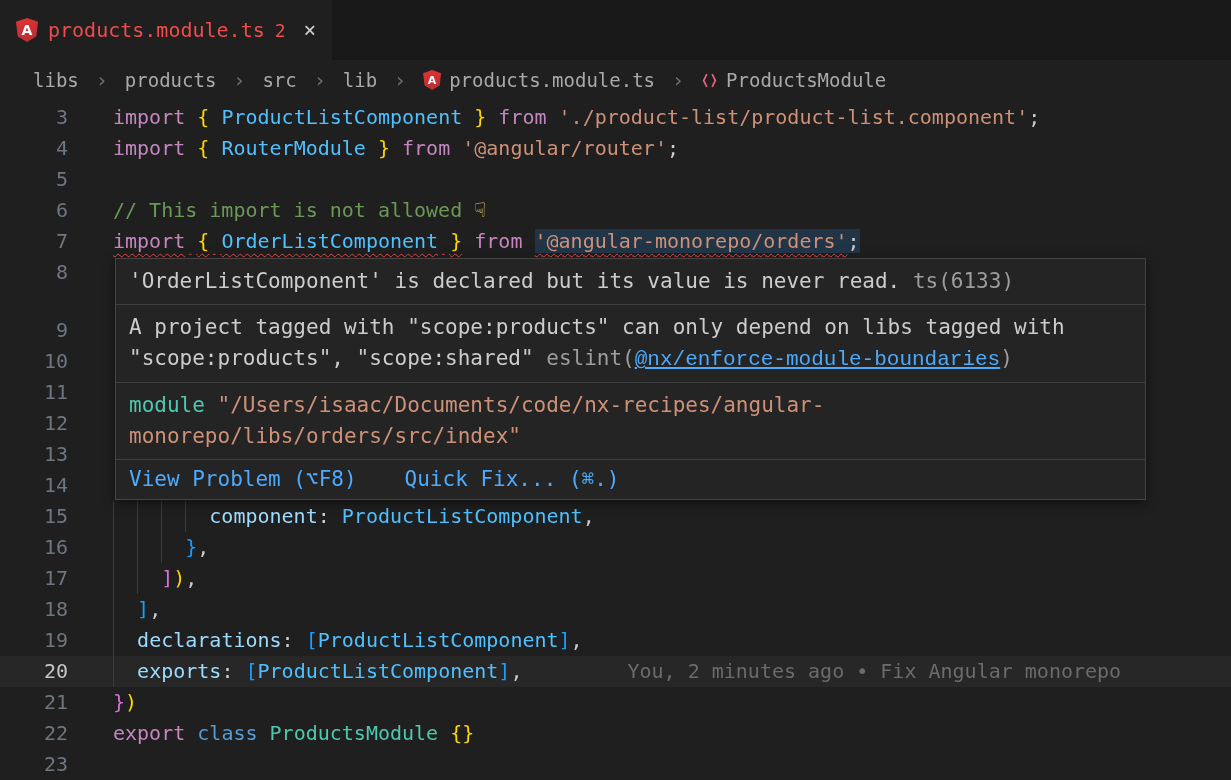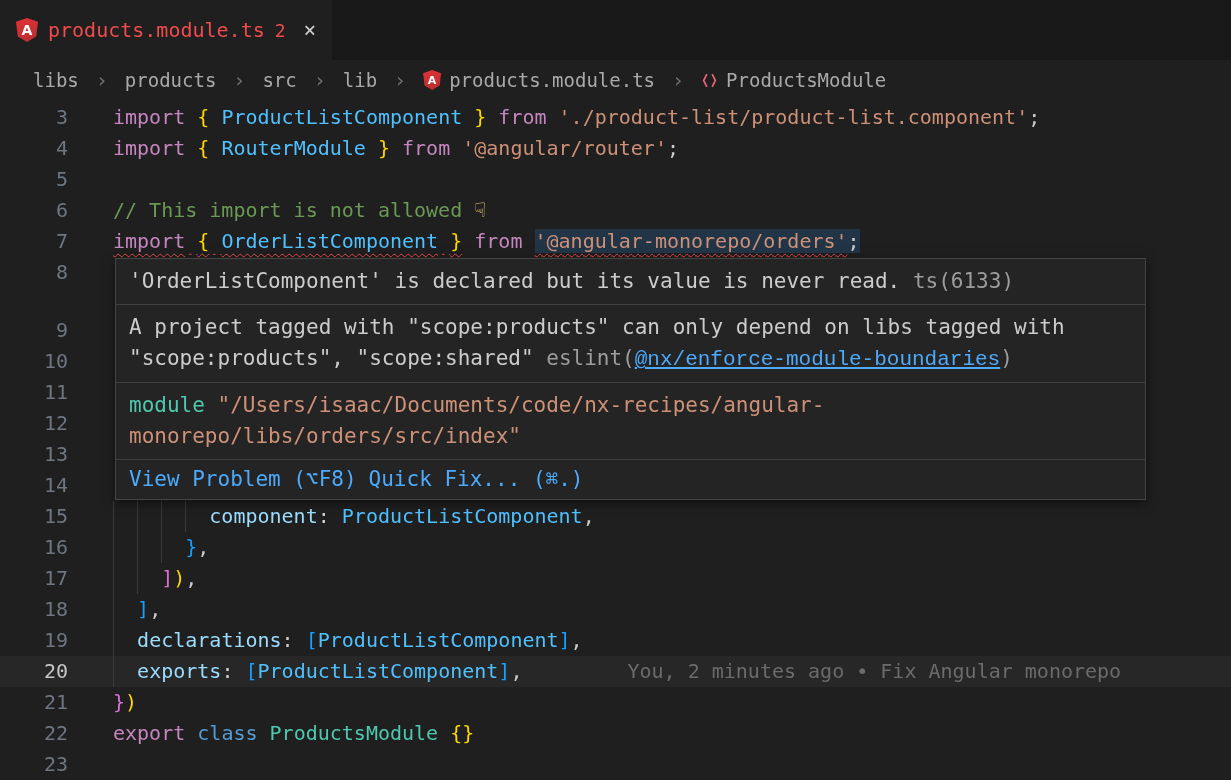--- a/index.html
+++ b/index.html
@@ -63,21 +63,21 @@
   .tooltip { position:absolute; left:115px; top:158px; width:1031px; z-index:5;
              background:var(--bg_tooltip,#242424); border:1px solid var(--border_tooltip,#454545);
              box-shadow:0 3px 10px rgba(0,0,0,.5); font-size:21px; line-height:31px;
              color:var(--text,#cccccc); white-space:normal; }
   .trow { padding:7px 13px; overflow-wrap:break-word; }
   .tsep { height:1px; background:#3f3f42; }
   .tmuted { color:#9d9d9d; }
   .tkw  { color:var(--type,#4ec9b0); }
   .tstr { color:var(--str,#ce9178); }
   .tlink { color:var(--link,#4daafc); text-decoration:underline; cursor:pointer;font-family:Liberation Mono, monospace; }
-  .tactions { display:flex; gap:12px; padding:4px 13px;align-items:flex-end; }
+  .tactions { display:flex; gap:48px; padding:4px 13px;align-items:flex-end; }
   .tactions a { color:var(--link,#4daafc); cursor:pointer; text-decoration:none; }
 
   .mod-icon { width:17px; height:17px; flex:none; }
 </style>
 </head>
 <body>
 
 <div class="window">
 
   <div class="tabbar">

